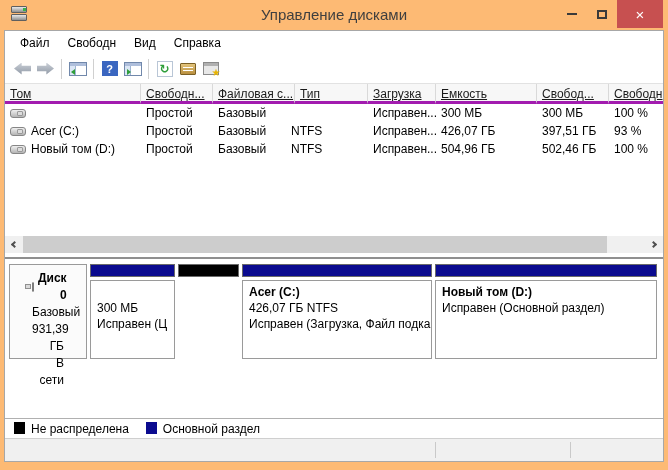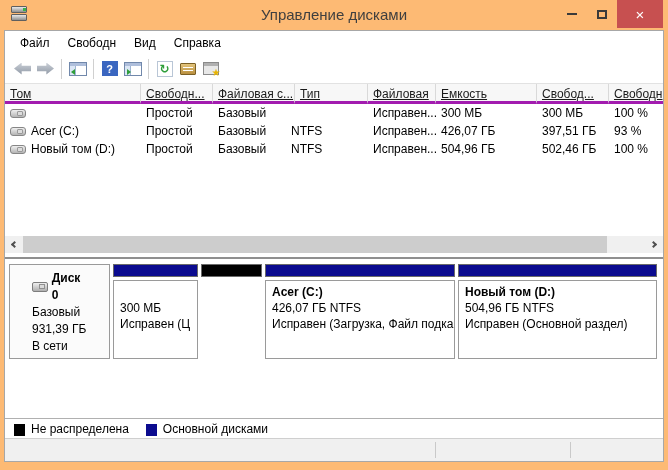--- a/index.html
+++ b/index.html
@@ -96,42 +96,42 @@
   .chev.r{ transform:rotate(225deg); margin-right:2px; }
   .hs-thumb{ position:absolute; top:0; bottom:0; left:18px; width:584px; background:#cdcdcd; }
 
   
   .splitter{ flex:none; height:8px; background:linear-gradient(#ffffff 0 4px,#8f8f8f 4px 6px,#ffffff 6px 8px); }
 
   
   .diskpane{ flex:none; height:157px; background:#fff; padding:3px 6px 0 4px; }
   .disk-row{ display:flex; gap:3px; height:95px; }
   .disk-head{
-    flex:none; width:101px; background:#fbfbfb; border:1px solid #9a9a9a; padding:5px 22px;
-    font-size:12px; line-height:17px; color:#000;
+    flex:none; width:78px; background:#fbfbfb; border:1px solid #9a9a9a; padding:5px 22px;
+    font-size:12px; line-height:17px; color:#000;text-align:right;
   }
   .disk-title{ display:flex; align-items:center; gap:4px; font-weight:bold; }
   .disk-ic{ position:relative; width:17px; height:10px;
     background:linear-gradient(180deg,#efefef,#aeaeae); border:1px solid #7d7d7d; border-radius:2px; }
   .disk-ic::after{ content:""; position:absolute; right:2px; top:1px; width:4px; height:3px;
     background:#dadada; border:1px solid #909090; }
 
   .partition{ flex:none; display:flex; flex-direction:column; }
   .partition.grow{ flex:1; }
   .pt-bar{ flex:none; height:13px; border:1px solid #6a6a6a; margin-bottom:3px; }
   .pt-body{
     flex:1; border:1px solid #9a9a9a; background:#fff; padding:3px 6px;
     font-size:12px; line-height:16px; overflow:hidden; white-space:nowrap; color:#000;
   }
   .pt-name{ font-weight:bold; min-height:16px; }
 
   
   .legendbar{ flex:none; height:20px; border-top:1px solid #b0b0b0; background:#fff;
     display:flex; align-items:center; padding-left:9px; gap:17px; }
-  .legend-item{ display:flex; align-items:flex-end; gap:6px; font-size:12px; color:#000; }
+  .legend-item{ display:flex; align-items:flex-start; gap:6px; font-size:12px; color:#000; }
   .legend-swatch{ width:11px; height:12px; }
 
   
   .statusbar{ position:relative; flex:none; height:23px; background:#f0f0f0; border-top:1px solid #cfcfcf; }
   .sb-div{ position:absolute; top:3px; bottom:3px; width:1px; background:#c9c9c9; }
   .sb-div.d1{ left:430px; } .sb-div.d2{ left:565px; }
 
   
   .c0{ width:136px; } .c1{ width:72px; } .c2{ width:73px; } .c3{ width:82px; }
   .c4{ width:68px; } .c5{ width:101px; } .c6{ width:72px; } .c7{ width:90px; }
@@ -210,21 +210,21 @@
           </span>
       </div>
     </div>
 
     <div class="listview">
       <div class="lv-header">
         <div class="lv-hcell c0">Том</div>
         <div class="lv-hcell c1">Свободн...</div>
         <div class="lv-hcell c3">Файловая с...</div>
         <div class="lv-hcell c2">Тип</div>
-        <div class="lv-hcell c4">Файловая</div>
+        <div class="lv-hcell c4">Загрузка</div>
         <div class="lv-hcell c5">Емкость</div>
         <div class="lv-hcell c6">Свобод...</div>
         <div class="lv-hcell c7">Свободн</div>
       </div>
 
       <div class="lv-rows">
         <div class="lv-row">
           <div class="lv-cell vol c0">
               <span class="drive-ic"></span>
               <span></span>
@@ -312,36 +312,35 @@
             <div class="pt-name">Acer  (C:)</div>
             <div>426,07 ГБ NTFS</div>
             <div>Исправен (Загрузка, Файл подка</div>
           </div>
         </div>
 
         <div class="partition grow">
           <div class="pt-bar" style="background-color: rgb(11, 11, 143);"></div>
           <div class="pt-body">
             <div class="pt-name">Новый том  (D:)</div>
-            <div>504,96 ГБ NTFS</div>
             <div>Исправен (Основной раздел)</div>
           </div>
         </div>
 
       </div>
     </div>
 
     <div class="legendbar">
       <div class="legend-item">
         <span class="legend-swatch" style="background-color: rgb(0, 0, 0);"></span>
         <span>Не распределена</span>
       </div>
       <div class="legend-item">
         <span class="legend-swatch" style="background-color: rgb(11, 11, 143);"></span>
-        <span>Основной дисками</span>
+        <span>Основной раздел</span>
       </div>
     </div>
 
     <div class="statusbar">
       <div class="sb-div d1"></div>
       <div class="sb-div d2"></div>
     </div>
 
   </div>
 </div>

